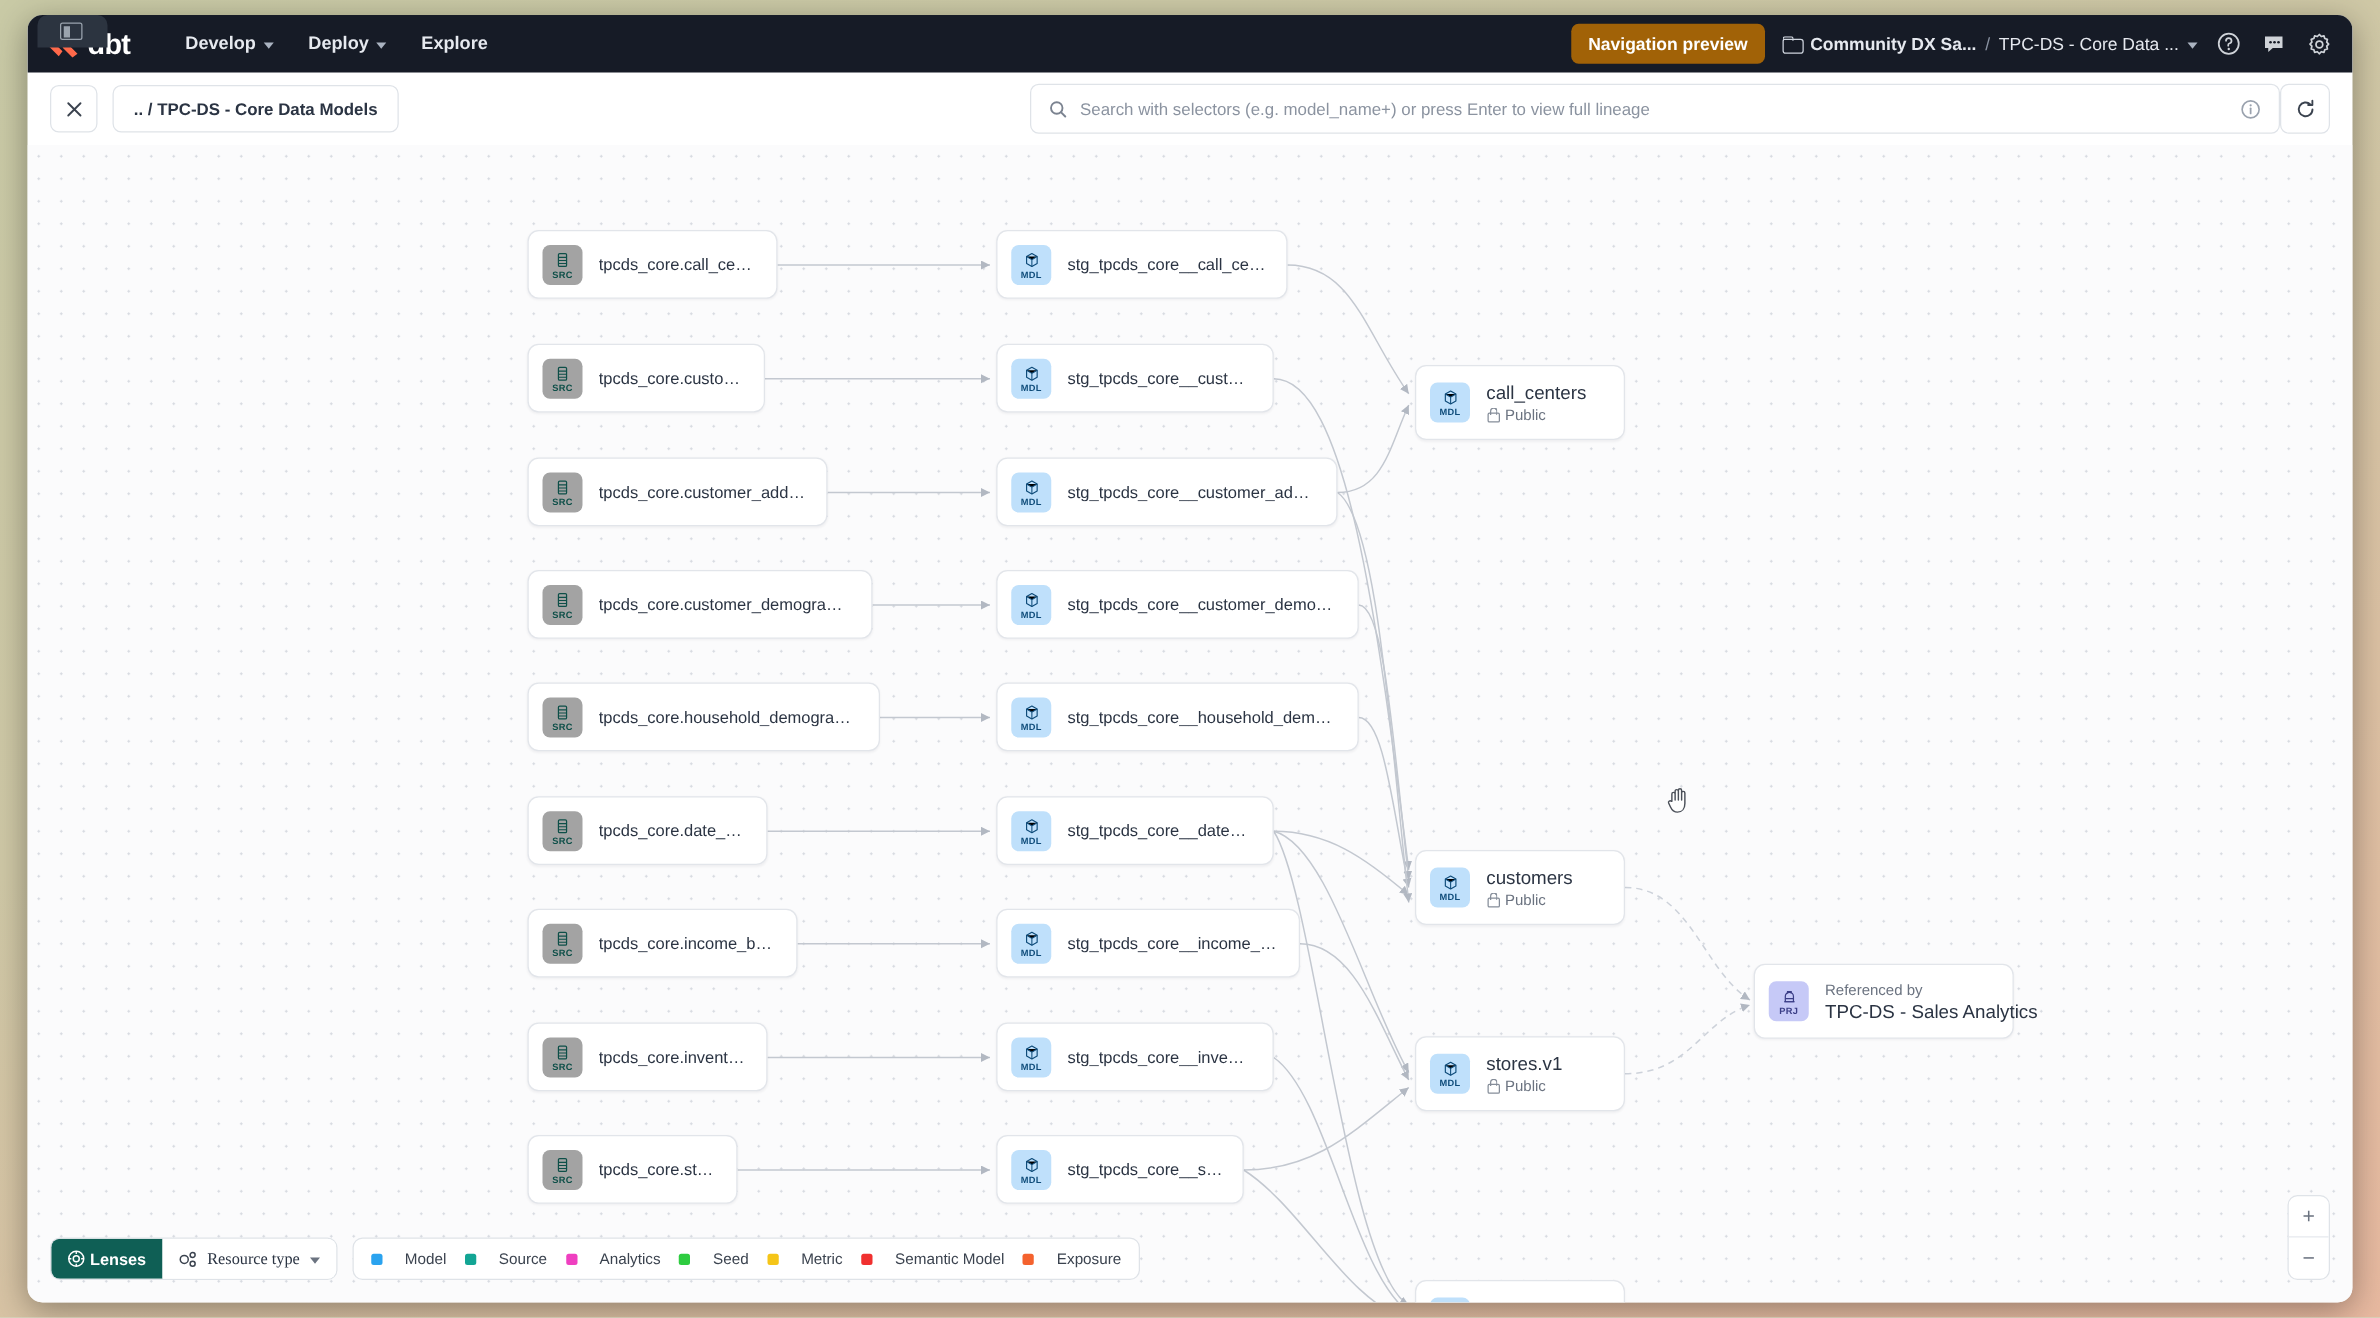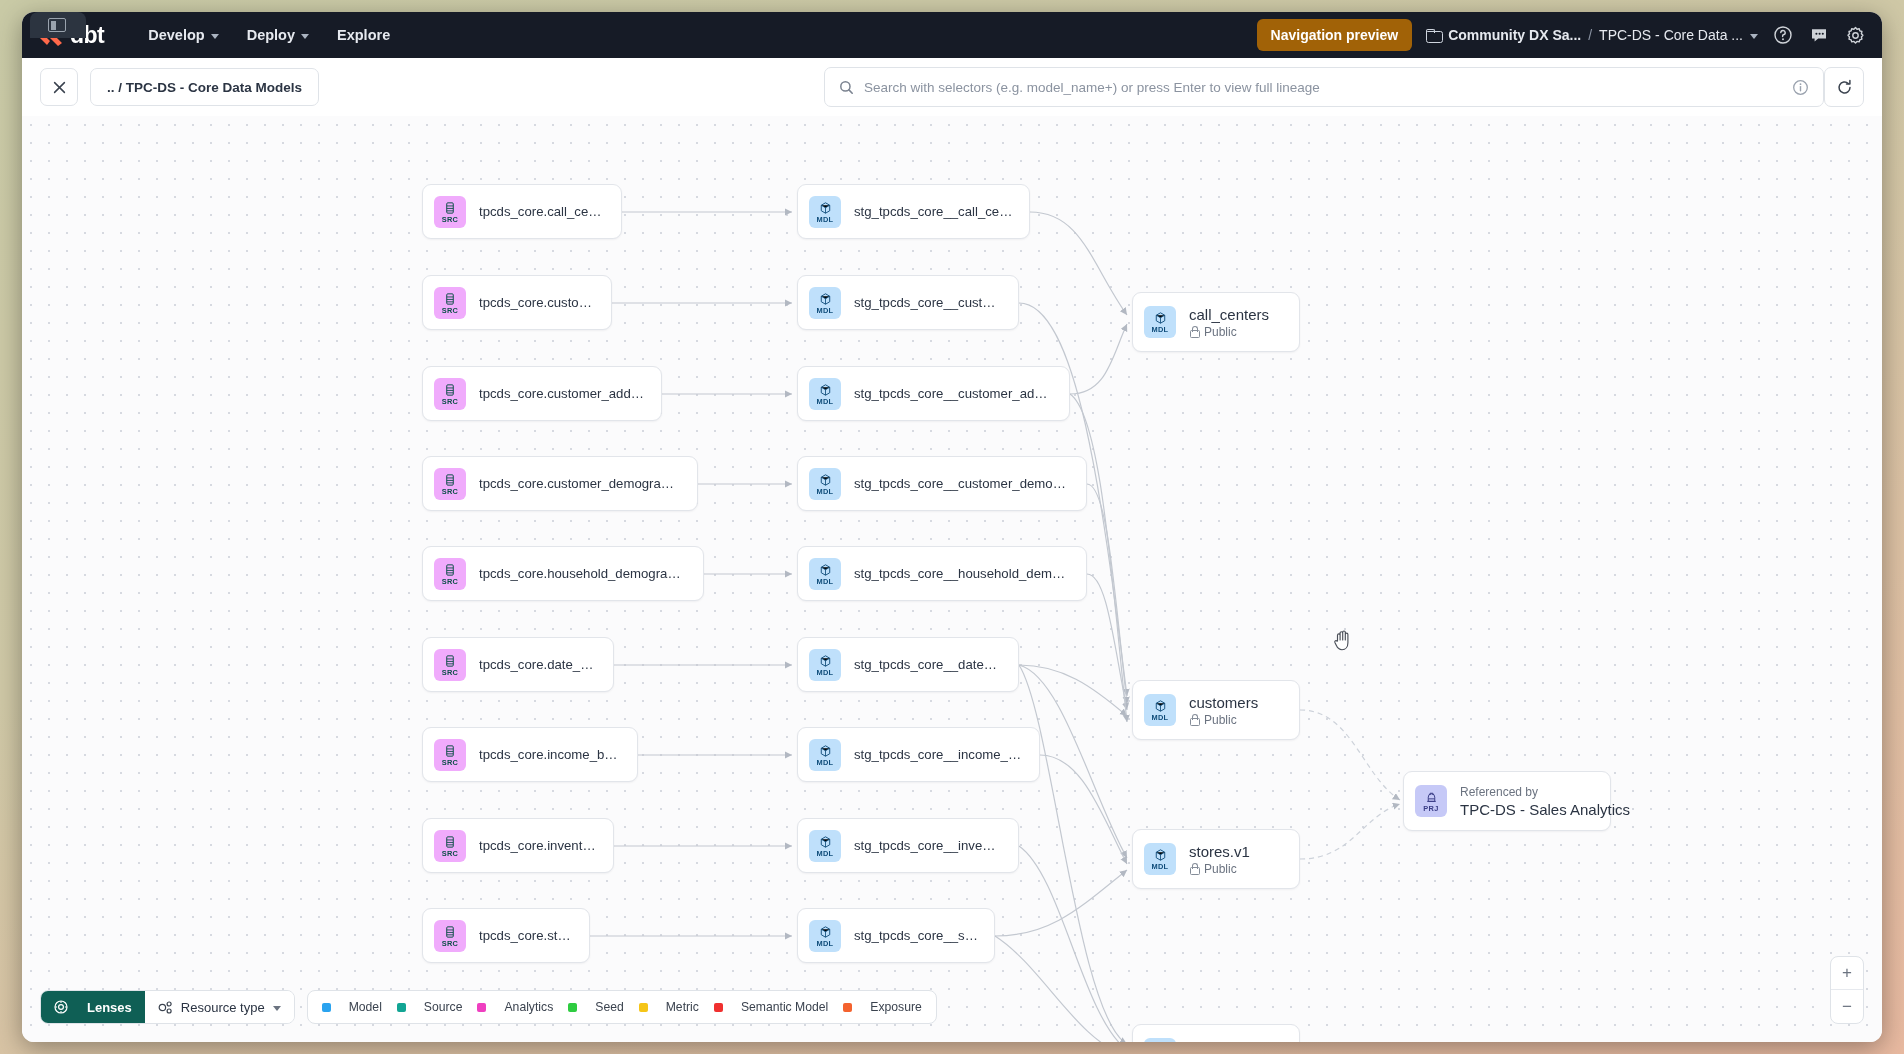--- a/index.html
+++ b/index.html
@@ -135,21 +135,21 @@
     cursor:pointer;
     z-index:2;
   }
   .badge {
     width:32px; height:32px; border-radius:6px; flex:none;
     display:flex;flex-direction:column;align-items:center;justify-content:center;
     margin-right: 13px;
   }
   .badge .bsvg { height:14px; display:block; margin-top:1px;}
   .badge .btxt { font-size:7.4px; font-weight:700; letter-spacing:.3px; line-height:8px; margin-top:1px;}
-  .badge-src { background:#f0abfc; color:#0d4f48; }
+  .badge-src { background:#a3a3a3; color:#0d4f48; }
   .badge-mdl { background:#bfe0fb; color:#0f4c7a; }
   .badge-prj { background:#c6c9f7; color:#3a3d86; }
 
   .node-label {
     font-size:13.2px; color:#2b3443; white-space:nowrap;
     overflow:hidden; text-overflow:ellipsis;
   }
   .node-stack { display:flex; flex-direction:column; gap:2px; min-width:0;}
   .node-sub { display:flex; align-items:center; gap:5px; font-size:12px; color:#6b7380; }
   .lock-ico { width:10px; height:11px; position:relative; flex:none;}
@@ -159,25 +159,25 @@
   .node-sub-top { font-size:12px; color:#6b7380; white-space:nowrap;}
 
   
   #bottombar {
     position:absolute; left:18px; bottom:18px;
     display:flex; align-items:center; gap:12px; z-index:6;
   }
   .pill-group { display:flex; background:#fff; border:1px solid #dfe3e8; border-radius:8px; overflow:hidden; height:34px;}
   #lenses-btn {
     background:#0f5f55; color:#fff; font-size:13px; font-weight:600;
-    display:flex;align-items:center;gap:19px; padding: 0 13px; cursor:pointer;
+    display:flex;align-items:center;gap:4px; padding: 0 13px; cursor:pointer;
   }
   #resource-type-btn {
     font-size:13px; color:#2b3443; display:flex;align-items:center;gap:8px;
-    padding: 0 13px; cursor:pointer; background:#fff;
+    padding: 0 13px; cursor:pointer; background:#fff;font-family:Liberation Serif, serif;
   }
   #legend {
     height:34px; background:#fff; border:1px solid #dfe3e8; border-radius:8px;
     display:flex;align-items:center; gap:15px; padding: 0 14px;
   }
   .lg-item { display:flex;align-items:center;gap:18px; font-size:12.2px; color:#3b434f; white-space:nowrap;}
   .lg-swatch { width:9px;height:9px;border-radius:2px; flex:none;}
 
   #zoom-controls {
     position:absolute; right:18px; bottom:18px; z-index:6;

